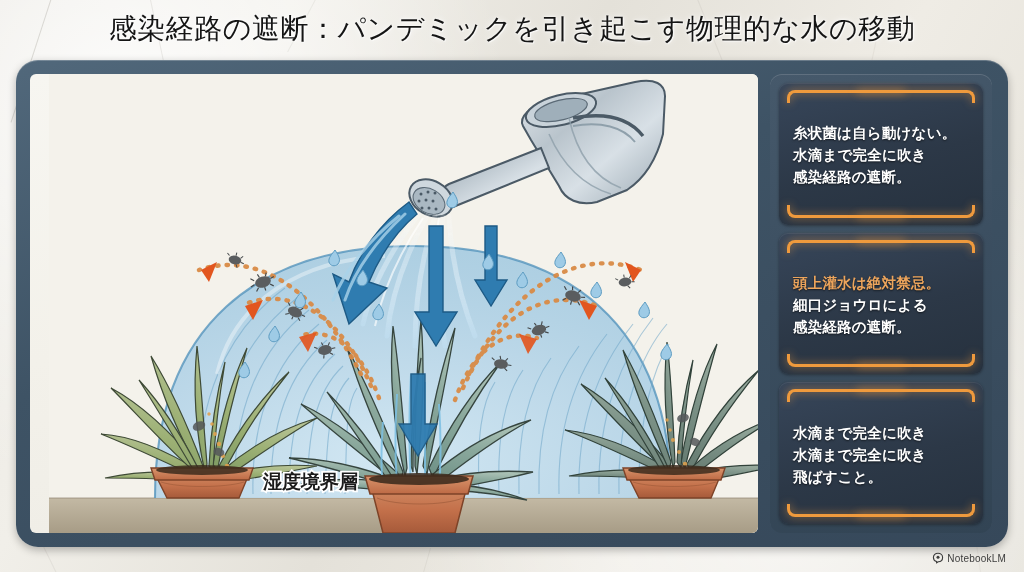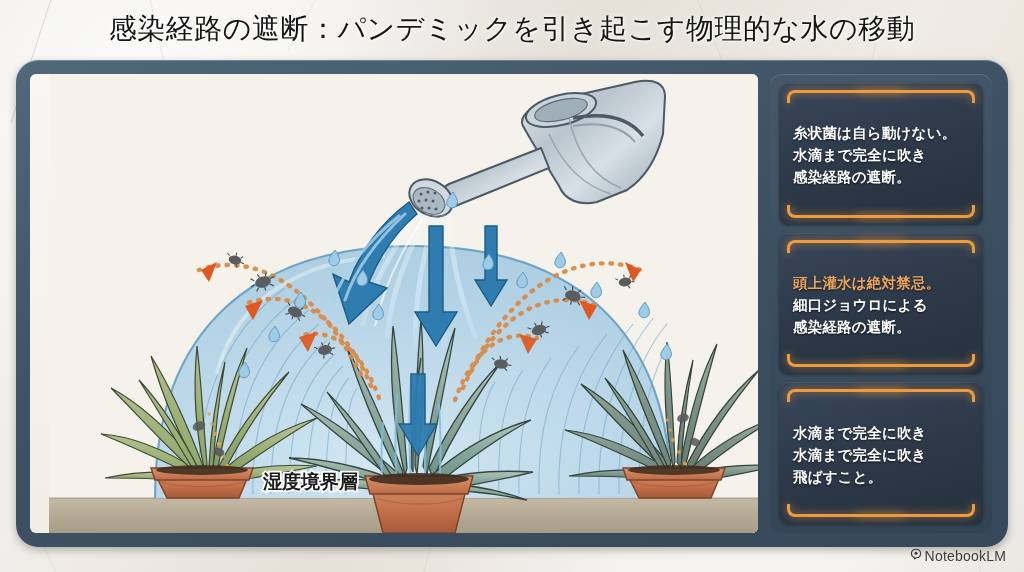--- a/index.html
+++ b/index.html
@@ -139,23 +139,23 @@
   .brk.bl { left: 8px;  bottom: 7px; }
   .brk.bl::after { border-bottom: 3px solid #ef9a3d; border-left: 3px solid #ef9a3d; border-bottom-left-radius: 8px; }
   .brk.br { right: 8px; bottom: 7px; }
   .brk.br::after { border-bottom: 3px solid #ef9a3d; border-right: 3px solid #ef9a3d; border-bottom-right-radius: 8px; }
 
   
   #watermark {
     position: absolute;
     right: 18px; bottom: 8px;
     display: flex;
-    align-items: flex-start;
+    align-items: flex-end;
     gap: 3px;
-    font-size: 14px;
+    font-size: 10px;
     color: #3c3c3c;
     letter-spacing: .2px;
   }
   #watermark svg { display: block; }
 </style>
 </head>
 <body>
 
 <div id="slide">
 

